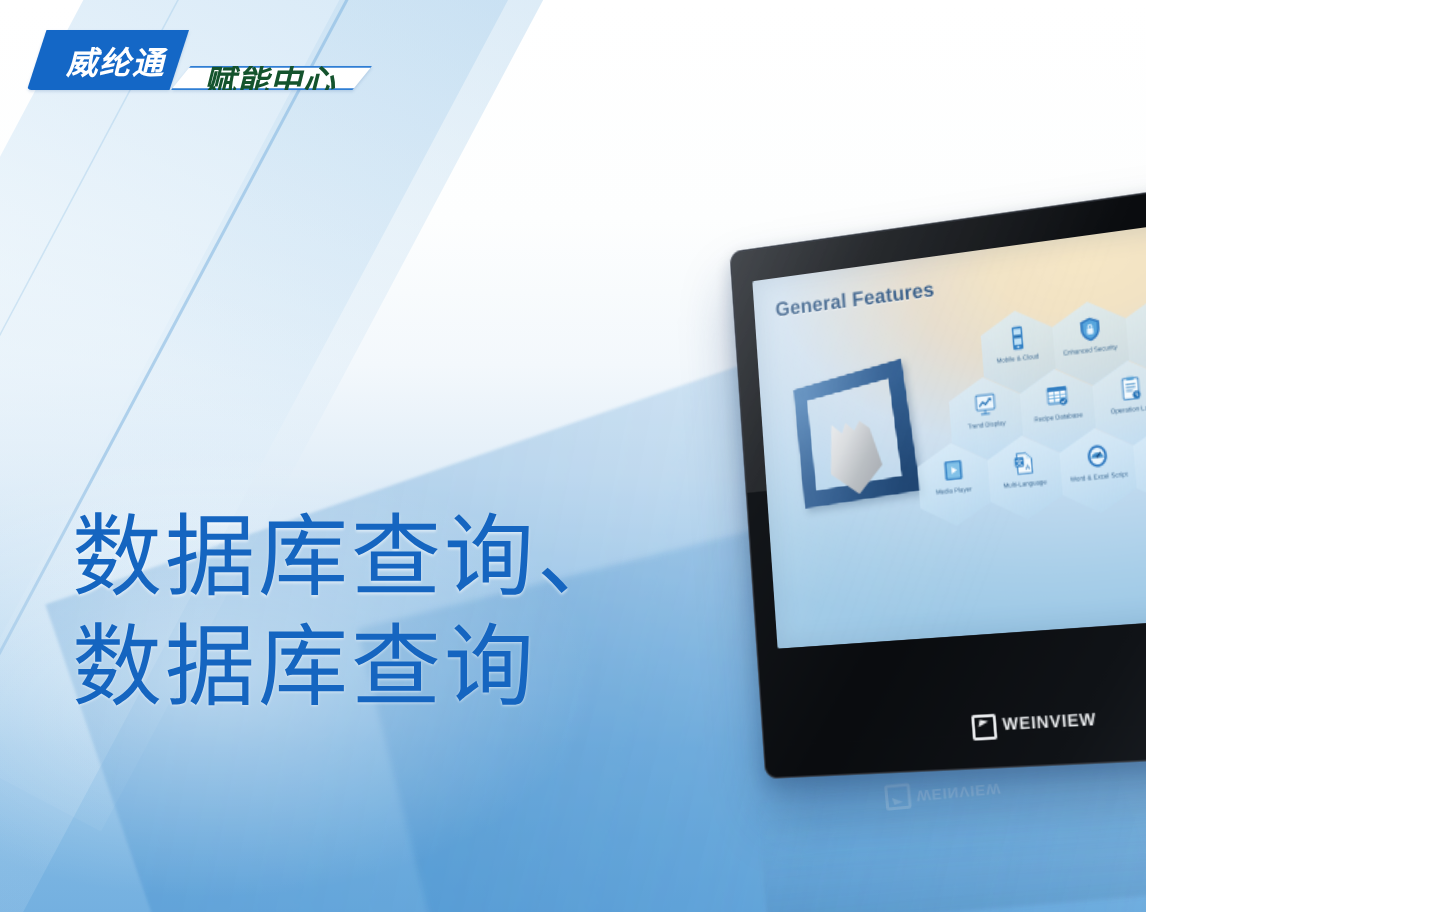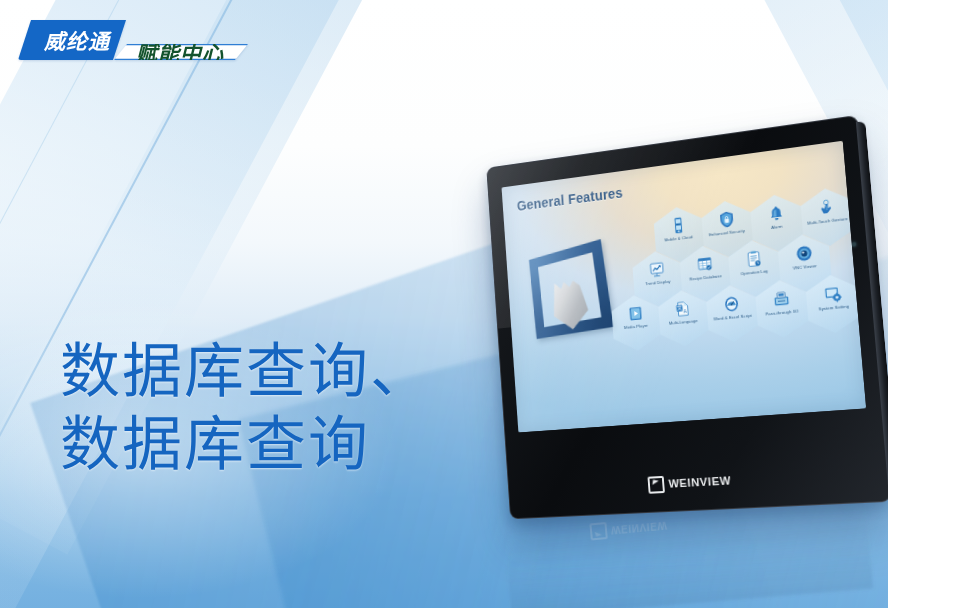--- a/index.html
+++ b/index.html
@@ -3,21 +3,21 @@
 <meta charset="utf-8">
 <title>WEINVIEW Banner</title>
 <style>
   html,body{margin:0;padding:0;}
   body{
     width:964px;height:608px;overflow:hidden;
     font-family:"Liberation Sans","DejaVu Sans",sans-serif;
     background:#ffffff;
   }
   #stage{
-    position:relative;width:888px;height:608px;overflow:hidden;
+    position:relative;width:764px;height:608px;overflow:hidden;
     background:linear-gradient(180deg,
        #ffffff 0%, #fdfefe 24%, #f3f8fc 40%,
        #e2eef8 52%, #c8e0f3 62%, #a9cfec 72%,
        #8dbfe6 82%, #7db6e2 92%, #74b0e0 100%);
   }
 
   
   .bg-layer{position:absolute;inset:0;overflow:hidden;pointer-events:none;}
   .band{position:absolute;}
 
@@ -92,21 +92,20 @@
   }
 
   
   .headline{
     position:absolute;left:48px;top:262px;
     color:#1565c0;
     font-size:60px;line-height:1.22;font-weight:400;
     letter-spacing:2px;
     text-shadow:0 1px 2px rgba(255,255,255,.55);
     white-space:pre-line;
-    margin-left:12px;
   }
   .headline .l2{display:block;}
 
   
   .device{
     position:absolute;left:481px;top:140px;width:392px;height:370px;
     transform:perspective(1100px) rotateY(-16deg) rotateZ(-5.2deg) rotateX(2deg);
     transform-style:preserve-3d;
   }
   .bezel{

